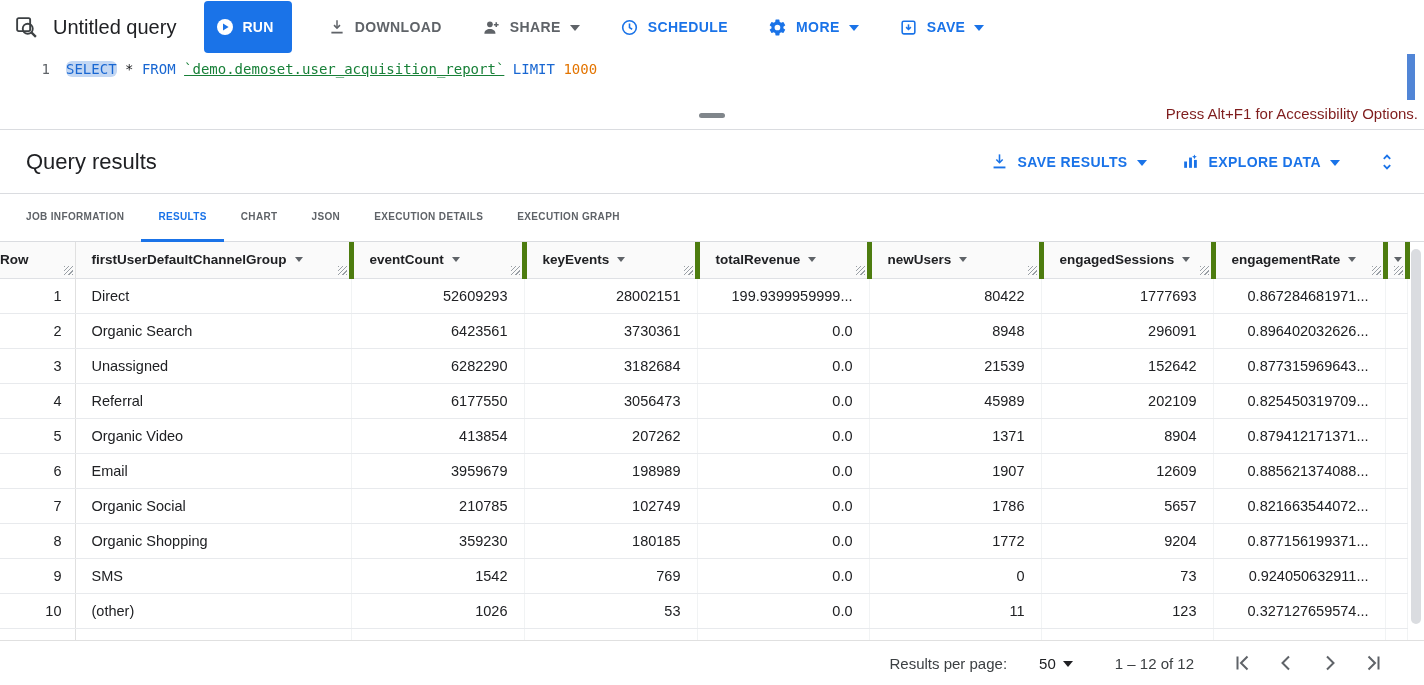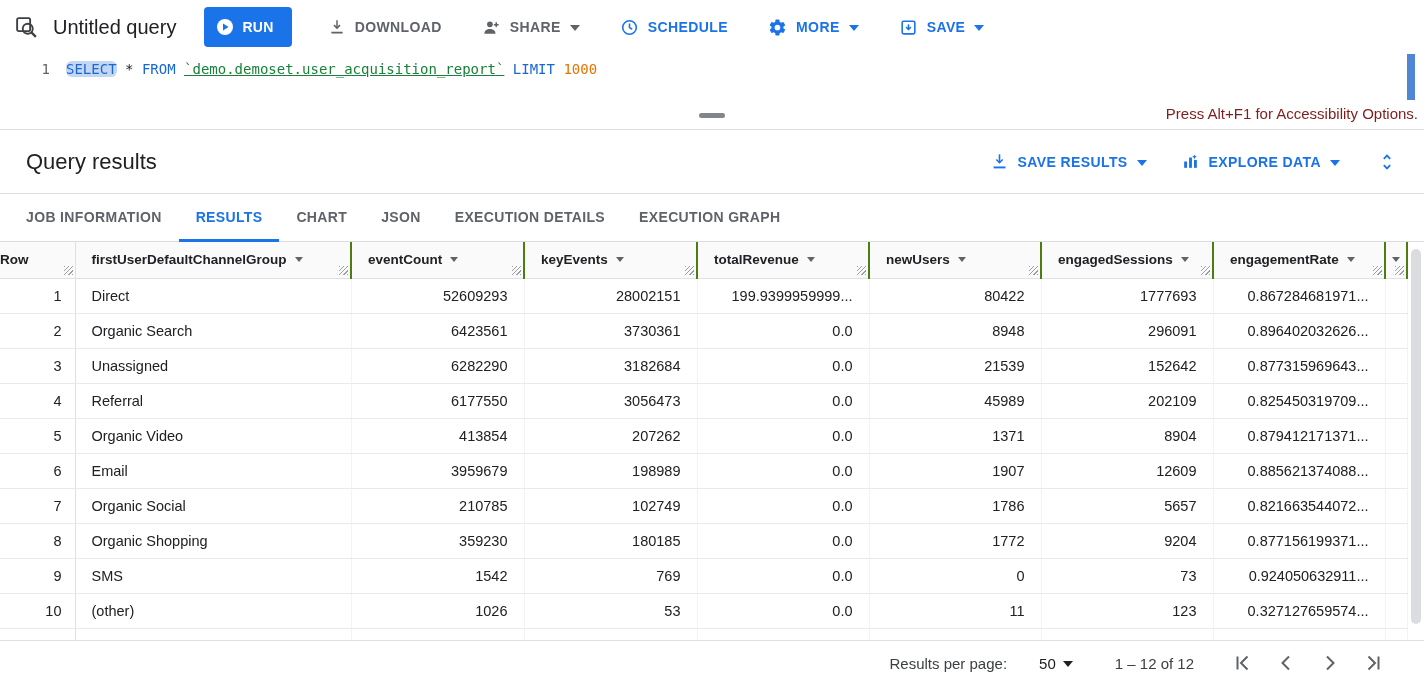--- a/index.html
+++ b/index.html
@@ -9,21 +9,21 @@
     color: #202124;
     background: #fff;
   }
   .app { display: flex; flex-direction: column; width: 1424px; height: 685px; }
 
   
   .toolbar { height: 54px; flex: none; display: flex; align-items: center; padding: 0 14px; background: #fff; }
   .q-icon { flex: none; width: 26px; height: 26px; margin-right: 13px; display: flex; align-items: center; }
   .title { font-size: 20px; font-weight: 500; color: #202124; margin-right: 28px; white-space: nowrap; }
   .run-btn {
-    display: flex; align-items: center; gap: 8px; height: 40px; padding: 0 18px 0 12px;
+    display: flex; align-items: center; gap: 8px; height: 52px; padding: 0 18px 0 12px;
     background: #1a73e8; color: #fff; border: none; border-radius: 4px;
     font-family: inherit; font-size: 14px; font-weight: 600; letter-spacing: .3px; cursor: pointer;
     margin-right: 30px;
   }
   .tb-btn {
     display: flex; align-items: center; gap: 9px; height: 36px; padding: 0 6px;
     background: none; border: none; cursor: pointer; font-family: inherit;
     font-size: 14px; font-weight: 600; letter-spacing: .4px; color: #5f6368;
     margin-right: 28px; white-space: nowrap; justify-content: flex-end;
   }
@@ -52,30 +52,30 @@
     display: flex; align-items: center; gap: 9px; background: none; border: none; cursor: pointer;
     font-family: inherit; font-size: 14px; font-weight: 600; letter-spacing: .4px; color: #1a73e8;
     margin-left: 34px; white-space: nowrap;
   }
   .unfold-btn { background: none; border: none; cursor: pointer; margin-left: 36px; display: flex; align-items: center; }
 
   
   .tabs { height: 48px; flex: none; display: flex; align-items: stretch; padding-left: 9px; border-bottom: 1px solid #dadce0; }
   .tab {
     display: flex; align-items: center; padding: 0 17px; cursor: pointer;
-    font-size: 14px; font-weight: 600; letter-spacing: .35px; color: #5f6368;
+    font-size: 10px; font-weight: 600; letter-spacing: .35px; color: #5f6368;
     border-bottom: 3px solid transparent; margin-bottom: -1px; text-align: center;
   }
   .tab.active { color: #1a73e8; border-bottom-color: #1a73e8; }
 
   
   .table-area { flex: 1; position: relative; overflow: hidden; }
   table { border-collapse: collapse; table-layout: fixed; width: 1407px; }
   thead th {
-    height: 36px; background: #fafafa; border-bottom: 1px solid #dfe1e5; border-right: 2px solid #4d7c0f;
+    height: 36px; background: #fafafa; border-bottom: 1px solid #dfe1e5; border-right: 5px solid #4d7c0f;
     font-size: 13.5px; font-weight: 700; color: #202124; text-align: left; padding: 0 10px 0 16px;
     position: relative; white-space: nowrap; overflow: hidden;
   }
   thead th.row-col { padding-left: 0; }
   tbody td {
     height: 35px; border-bottom: 1px solid #e8eaed; border-right: 1px solid #f1f3f4;
     font-size: 14.5px; color: #202124; padding: 0 16px; white-space: nowrap; overflow: hidden;
   }
   td.row-col, th.row-col { border-right: 1px solid #e0e0e0; }
   td.row-col { text-align: right; padding-right: 13px; }

